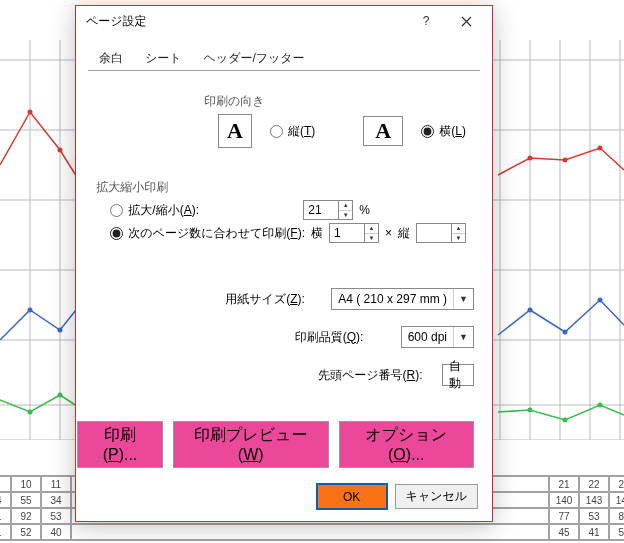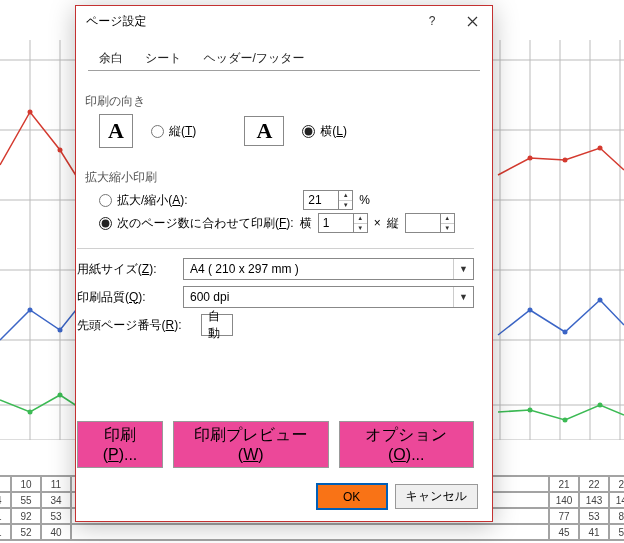--- a/index.html
+++ b/index.html
@@ -53,21 +53,21 @@
     border: 1px solid #c43131;
     box-shadow: 0 4px 24px rgba(0,0,0,0.25);
     z-index: 10;
     display: flex;
     flex-direction: column;
   }
   .titlebar {
     height: 30px;
     display: flex;
     align-items: center;
-    padding: 0 0 0 10px;
+    padding: 0 6px 0 10px;
     background: #fff;
     justify-content: space-between;
   }
   .titlebar .title { flex: 1; font-size: 12px; }
   .titlebar .btn {
     width: 40px; height: 28px;
     display: flex; align-items: center; justify-content: center;
     color: #333;
   }
   .tabs {
@@ -87,20 +87,22 @@
   .tab.active {
     border-color: #a0a0a0;
     background: #fff;
     border-bottom: 1px solid #fff;
   }
   .content {
     flex: 1;
     padding: 12px 18px 8px 1px;
     display: flex;
     flex-direction: column;
+    gap: 10px;
+    align-items: flex-end;
   }
   .group {
     position: relative;
     padding: 10px 8px 8px 8px;
   }
   .group .legend {
     color: #555;
     font-size: 12px;
     margin-bottom: 4px;
   }

